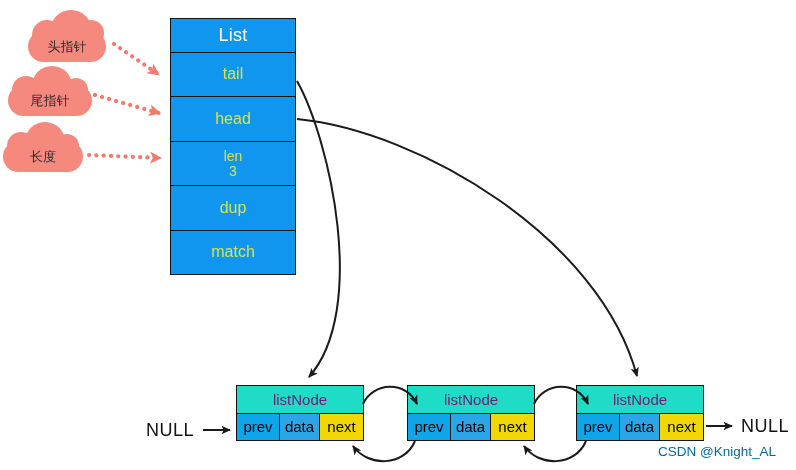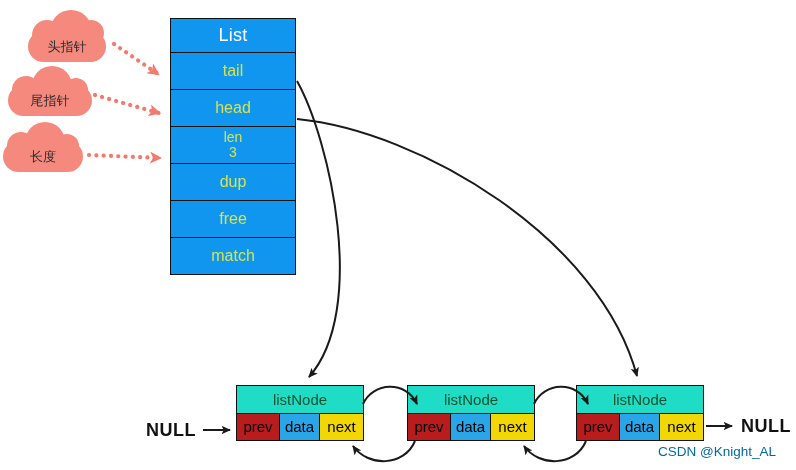--- a/index.html
+++ b/index.html
@@ -30,37 +30,37 @@
 
   
   .node{
     position:absolute;top:385px;width:128px;height:56px;
     border:1.5px solid #111;box-sizing:border-box;
     display:flex;flex-direction:column;
   }
   .node-header{
     flex:0 0 26.5px;background:#1FDCC6;border-bottom:1.5px solid #111;
     display:flex;align-items:center;justify-content:center;
-    font-size:15px;color:#14532d;
+    font-size:15px;color:#701a75;
   }
   .node-cells{flex:1;display:flex;}
   .cell{
     display:flex;align-items:center;justify-content:center;
     font-size:15px;color:#000;box-sizing:border-box;
   }
-  .cell-prev{background:#b91c1c;flex:0 0 43px;border-right:1.5px solid #111;}
+  .cell-prev{background:#0ea5e9;flex:0 0 43px;border-right:1.5px solid #111;}
   .cell-data{background:#2AA5E8;flex:1;border-right:1.5px solid #111;}
   .cell-next{background:#F2D703;flex:0 0 43px;}
   .node-1{left:236px;}
   .node-2{left:407px;}
   .node-3{left:576px;}
 
   
   .null-label{
-    position:absolute;font-weight:700;font-size:18px;color:#111;
+    position:absolute;font-weight:400;font-size:18px;color:#111;
     letter-spacing:.5px;
   }
   .null-left{left:146px;top:420px;}
   .null-right{left:741px;top:416px;}
 
   
   .cloud{position:absolute;}
   .cloud .bump{position:absolute;border-radius:50%;background:#F5897E;}
   .cloud .cloud-body{
     position:absolute;left:0;right:0;bottom:0;height:31px;
@@ -120,21 +120,20 @@
 
   <div class="list-box">
     <div class="list-title">List</div>
     <div class="list-row">tail</div>
     <div class="list-row">head</div>
     <div class="list-row len-row">
       <span class="len-label">len</span>
       <span class="len-value">3</span>
     </div>
     <div class="list-row">dup</div>
-    <div class="list-row">free</div>
     <div class="list-row">match</div>
   </div>
 
   <div class="node node-1">
     <div class="node-header">listNode</div>
     <div class="node-cells">
       <div class="cell cell-prev">prev</div>
       <div class="cell cell-data">data</div>
       <div class="cell cell-next">next</div>
     </div>

